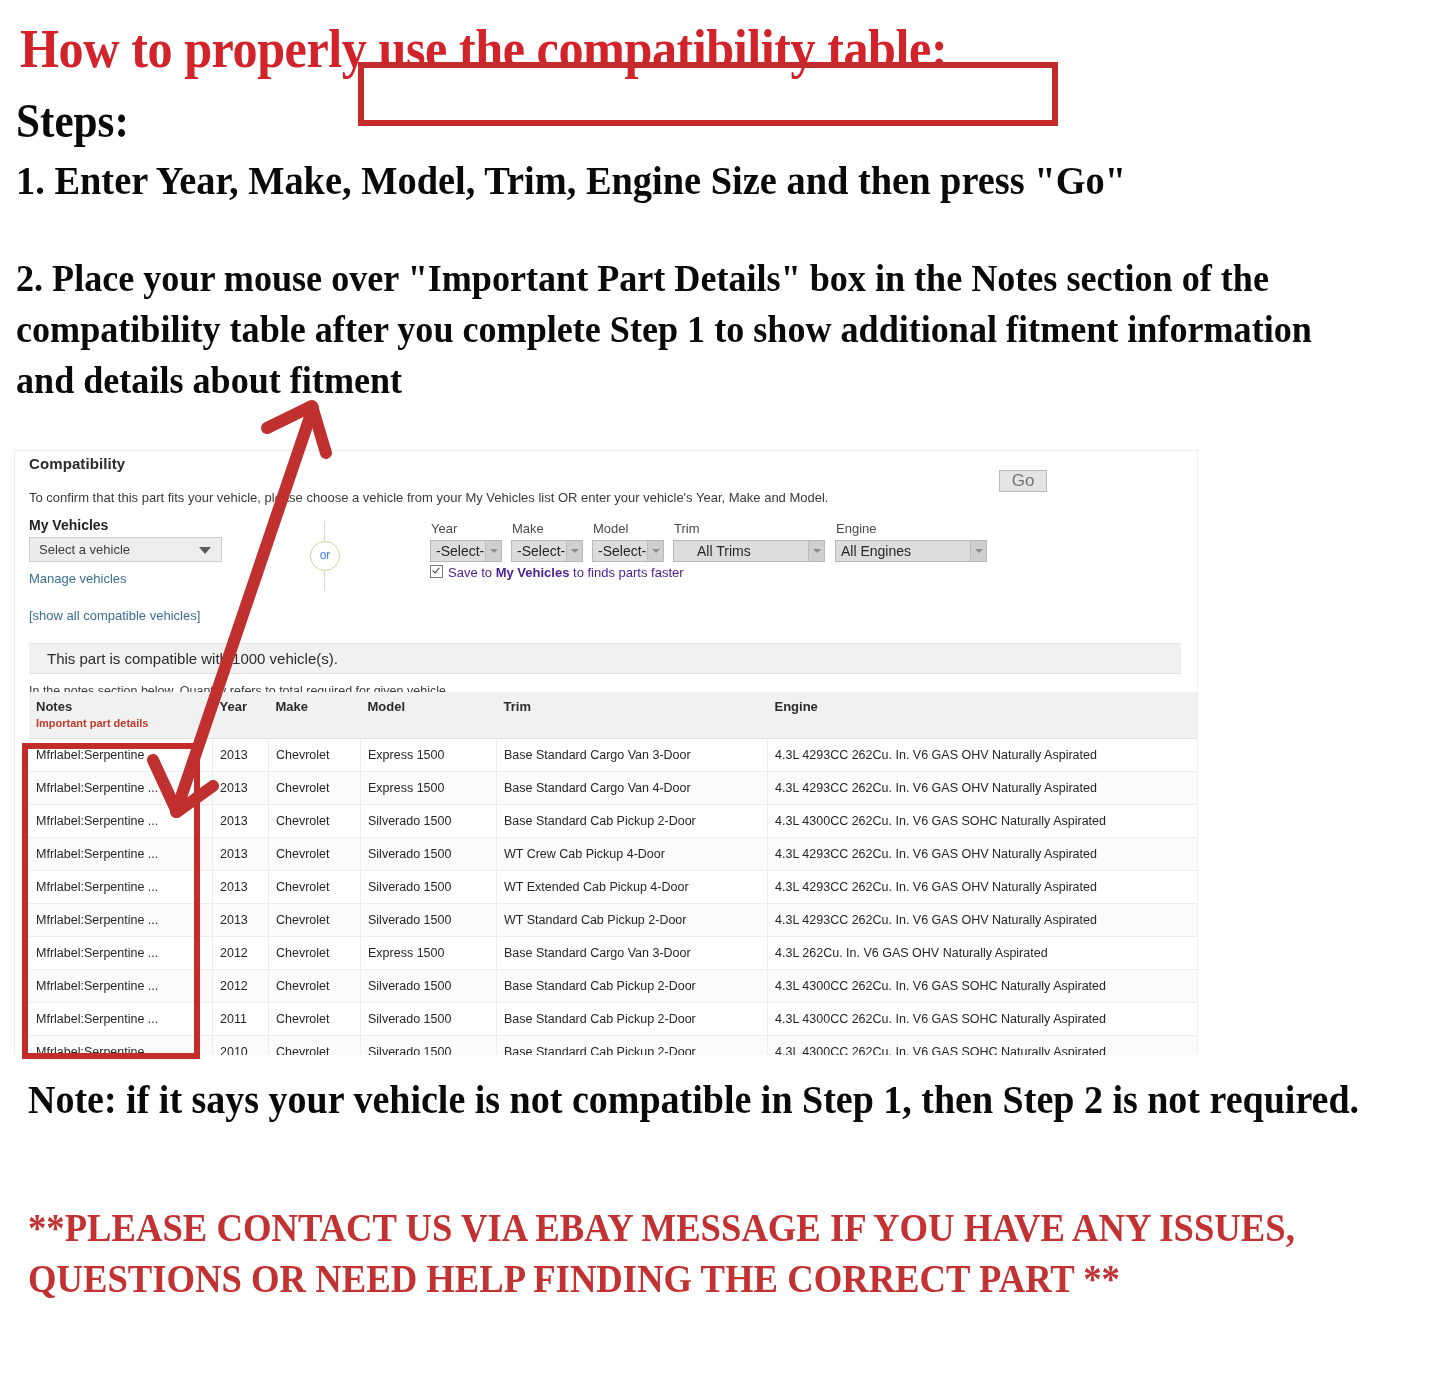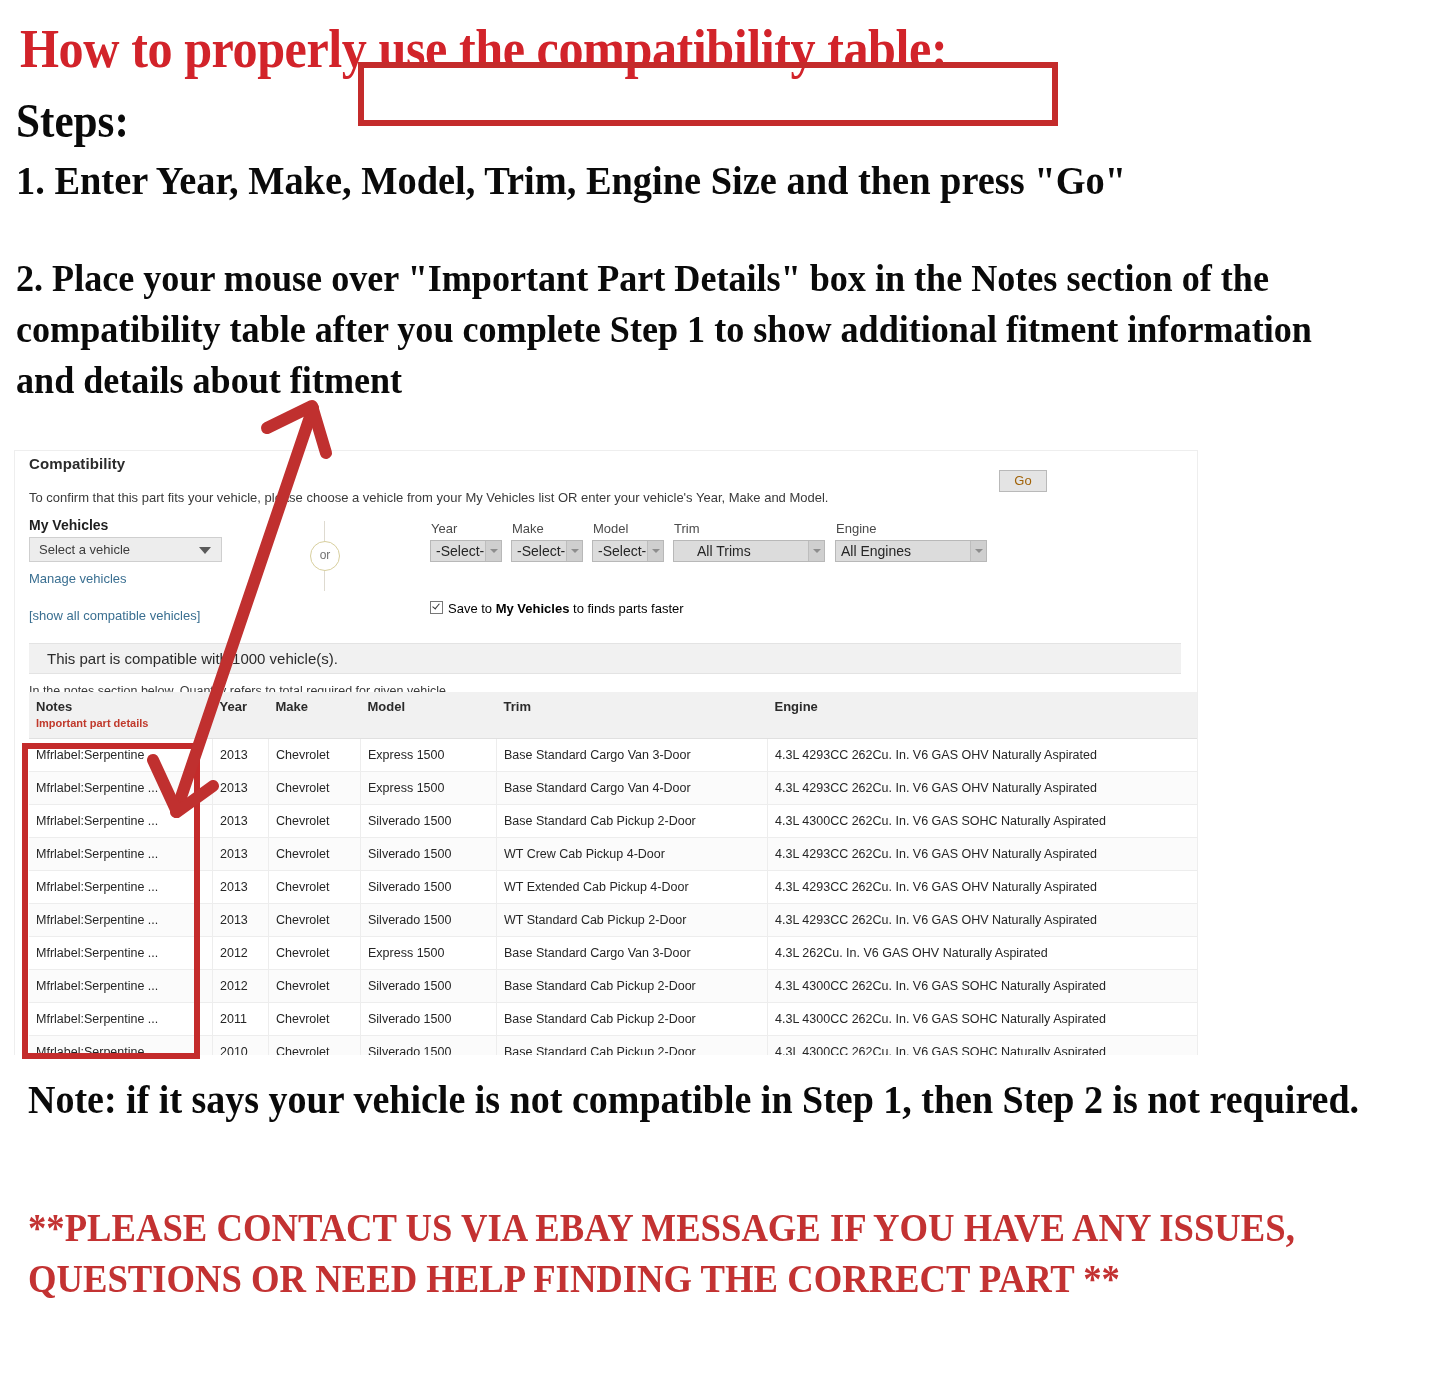--- a/index.html
+++ b/index.html
@@ -136,21 +136,21 @@
     font-size:13px; color:#3a6f91;
   }
 
   
   .or-wrap{ position:absolute; left:290px; top:70px; width:40px; height:70px;}
   .or-line{position:absolute;left:19px;top:0;width:1px;height:70px;background:#dedad0;}
   .or-circle{
     position:absolute;left:5px;top:20px;
     width:28px;height:28px;border-radius:50%;
     border:1.5px solid #d8cf9e;background:#fff;
-    font-size:12px;color:#737373;text-align:center;line-height:27px;
+    font-size:12px;color:#3b82f6;text-align:center;line-height:27px;
     font-family:"Liberation Sans", sans-serif;
   }
 
   
   .redbox-form{
     position:absolute; left:358px; top:62px;
     width:700px; height:64px;
     border:6px solid #c42b2b;
     box-sizing:border-box;
     background:transparent;
@@ -186,28 +186,27 @@
     border-left:4px solid transparent;
     border-right:4px solid transparent;
     border-top:4px solid #8d8d8d;
   }
   .go-btn{
     position:absolute; top:19px;
     width:48px;height:22px;
     background:#e4e4e4;
     border:1px solid #b9b9b9;
     box-sizing:border-box;
-    font-size:13px;color:#a16207;
+    font-size:17px;color:#737373;
     text-align:center;line-height:20px;
   }
   .save-row{
     position:absolute; left:415px; top:114px;
-    font-size:13px; color:#000000;
-    white-space:nowrap;
-    margin-top:36px;
+    font-size:13px; color:#4c1d95;
+    white-space:nowrap;
   }
   .save-row .cb{
     display:inline-block;
     width:11px;height:11px;
     border:1px solid #777;
     background:#fff;
     vertical-align:-1px;
     margin-right:5px;
     position:relative;
   }

